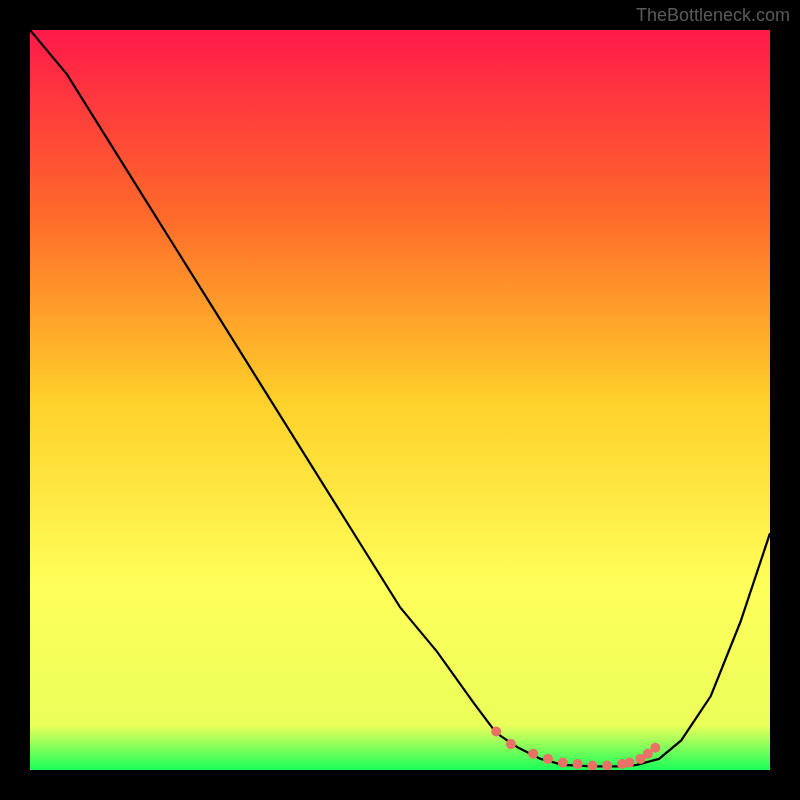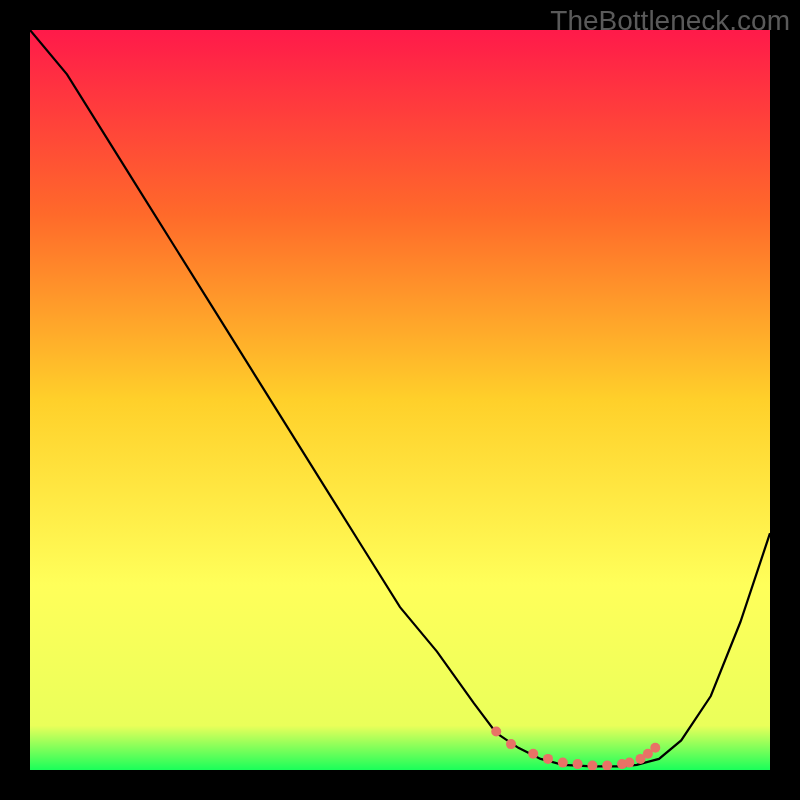--- a/index.html
+++ b/index.html
@@ -9,21 +9,21 @@
     height: 800px;
     background: #000;
     position: relative;
     font-family: Arial, sans-serif;
   }
   .watermark {
     position: absolute;
     top: 5px;
     right: 10px;
     color: #5a5a5a;
-    font-size: 28px;
+    font-size: 18px;
     font-weight: 500;
     z-index: 10;
     text-align: center;
   }
   .plot-area {
     position: absolute;
     top: 30px;
     left: 30px;
     width: 740px;
     height: 740px;

